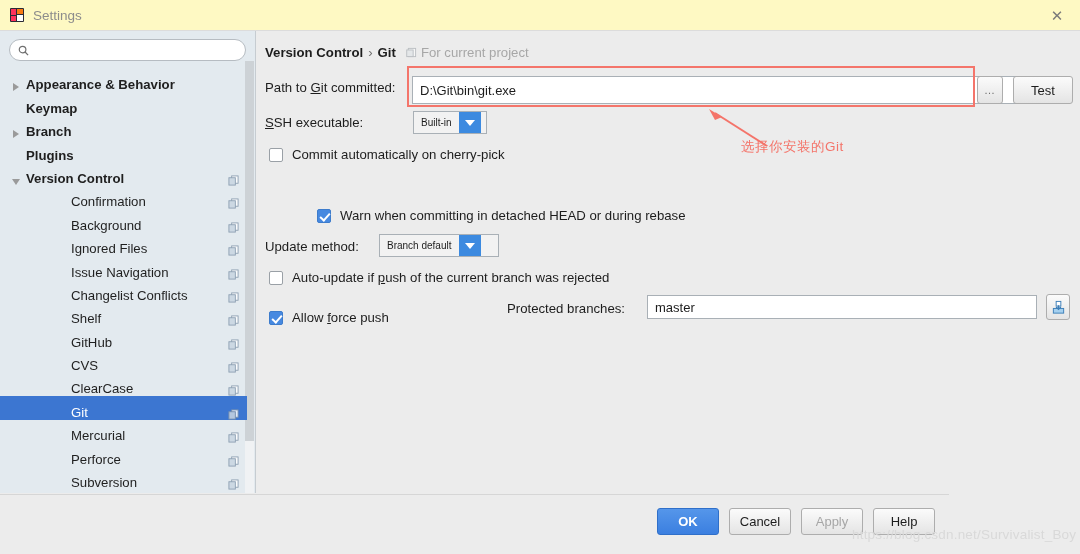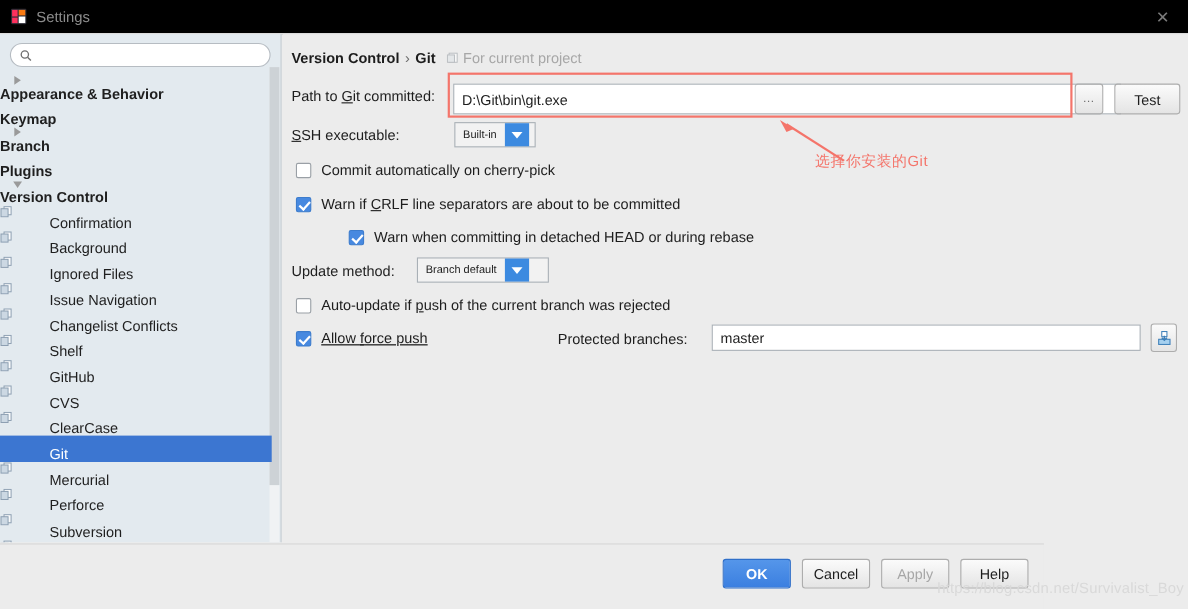--- a/index.html
+++ b/index.html
@@ -10,21 +10,21 @@
     font-size:13px;
     background:#e8e8e8;
     overflow:hidden;
     -webkit-font-smoothing:antialiased;
   }
   #dialog { position:relative; width:1080px; height:554px; background:#ececec; }
 
   
   #titlebar {
     position:absolute; left:0; top:0; width:1080px; height:31px;
-    background:#000000; border-bottom:1px solid #dcdcdc;
+    background:#fef9c3; border-bottom:1px solid #dcdcdc;
     display:flex; align-items:center;
   }
   #app-icon { width:14px; height:14px; margin-left:10px; position:relative; flex:none; }
   #app-icon .b1 { position:absolute; left:0; top:0; width:14px; height:14px; background:#2b2b35; border-radius:1px; }
   #app-icon .b2 { position:absolute; left:1px; top:1px; width:5px; height:6px; background:#fe315d; }
   #app-icon .b3 { position:absolute; left:7px; top:1px; width:6px; height:5px; background:#f97a12; }
   #app-icon .b4 { position:absolute; left:1px; top:8px; width:5px; height:5px; background:#fe315d; }
   #app-icon .b5 { position:absolute; left:7px; top:7px; width:6px; height:6px; background:#ffffff; }
   #title-text { margin-left:9px; color:#8c8c8c; font-size:13.5px; }
   #close-btn {
@@ -46,22 +46,22 @@
     display:flex; align-items:center;
   }
   #search-icon { margin-left:8px; width:11px; height:11px; flex:none; }
   #search-input {
     border:none; outline:none; background:transparent;
     font-family:"Liberation Sans", sans-serif; font-size:12.5px;
     flex:1; height:18px; padding:0 6px; color:#222;
   }
   #tree { position:relative; padding-top:1px; }
   .node {
-    position:relative; height:23.4px; display:flex; align-items:flex-start;
-    cursor:pointer; padding-right:8px; width:247px;flex-direction:column;
+    position:relative; height:23.4px; display:flex; align-items:flex-end;
+    cursor:pointer; padding-right:8px; width:247px;
   }
   .node .arrow {
     width:9px; height:9px; flex:none; margin-left:12px; margin-right:5px;
     position:relative;
   }
   .node .arrow.none { visibility:hidden; }
   .node .arrow i {
     position:absolute; left:0; top:0; width:0; height:0; display:block;
   }
   .node .arrow.right i {
@@ -381,24 +381,20 @@
       <div class="arrowbtn">
           <i></i>
         </div>
     </div>
 
     <div class="cbrow" style="position:absolute; left:12px; top:116px;">
       <span class="cb"></span>
       <span class="cblabel">Commit automatically on cherry-pick</span>
     </div>
 
-    <div class="cbrow" style="position:absolute; left:12px; top:147px;">
-      <span class="cb on"></span>
-      <span class="cblabel"><span>Warn if </span><span class="u">C</span><span>RLF line separators are about to be committed</span></span>
-    </div>
 
     <div class="cbrow" style="position:absolute; left:12px; top:177px;padding-left:48px;">
       <span class="cb on"></span>
       <span class="cblabel">Warn when committing in detached HEAD or during rebase</span>
     </div>
 
     <div class="row" style="left:8px; top:208px;">
       <span class="fld-label">Update method:</span>
     </div>
     <div class="combo" style="position:absolute; left:122px; top:203px; width:120px;">
@@ -406,21 +402,21 @@
       <div class="arrowbtn">
           <i></i>
         </div>
     </div>
 
     <div class="cbrow" style="position:absolute; left:12px; top:239px;">
       <span class="cb"></span>
       <span class="cblabel"><span>Auto-update if </span><span class="u">p</span><span>ush of the current branch was rejected</span></span>
     </div>
 
-    <div class="cbrow" style="position:absolute; left:12px; top:269px;text-decoration:underline;">
+    <div class="cbrow" style="position:absolute; left:12px; top:279px;">
       <span class="cb on"></span>
       <span class="cblabel"><span>Allow </span><span class="u">f</span><span>orce push</span></span>
     </div>
     <div class="row" style="left:250px; top:270px;">
       <span class="fld-label">Protected branches:</span>
     </div>
     <input class="text-input" style="position: absolute; left: 390px; top: 264px; width: 390px; height: 24px;" type="text" value="master">
     <div class="btn" style="position:absolute; left:789px; top:263px; width:24px; height:26px;">
       <svg width="15" height="15" viewBox="0 0 16 16">
         <rect x="2.5" y="9" width="11" height="5" fill="#a5d0ef" stroke="#3c7eb8" stroke-width="1"></rect>

